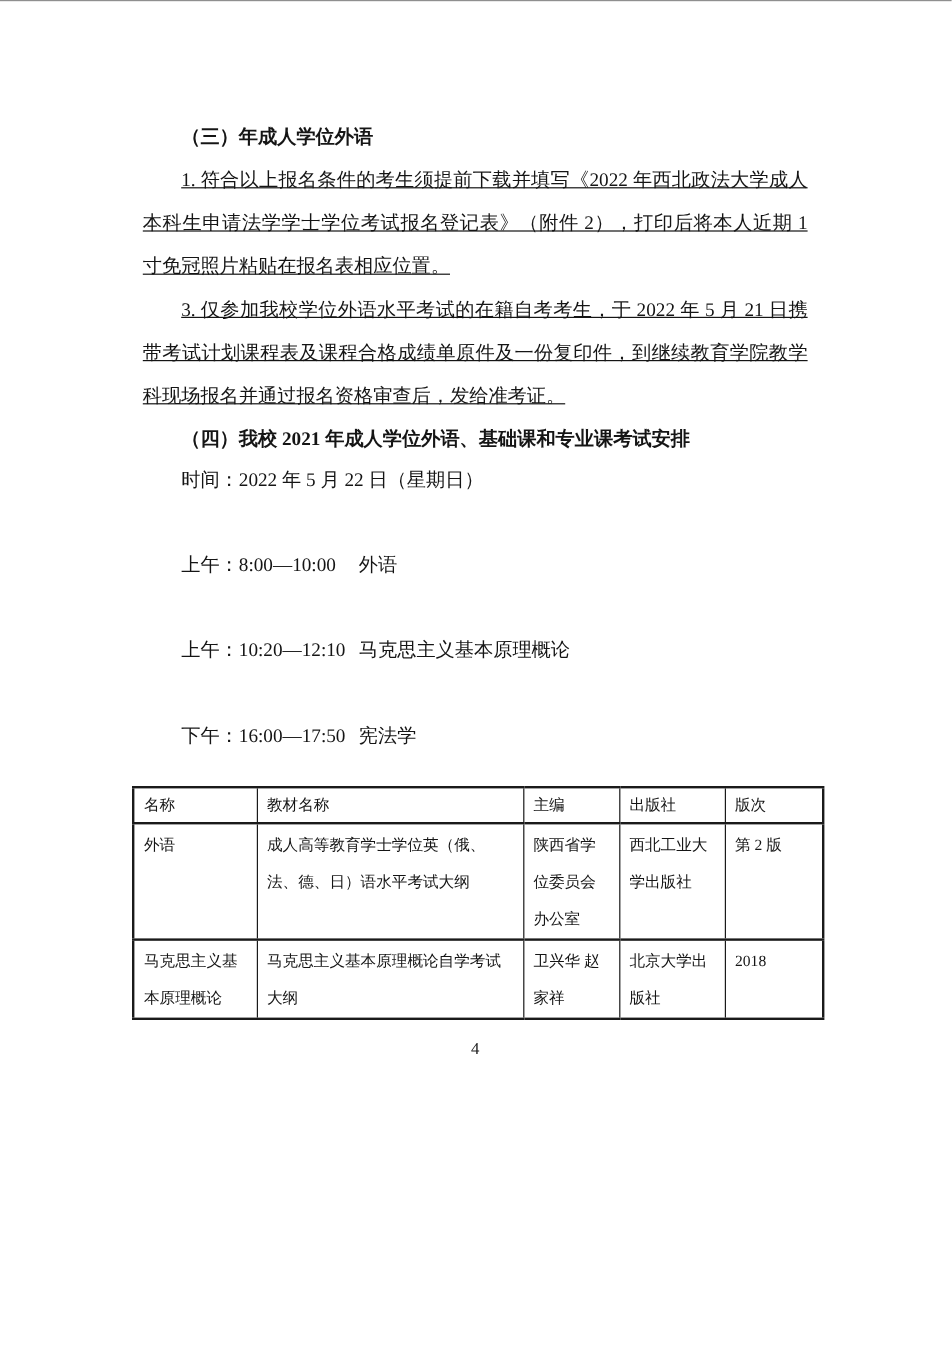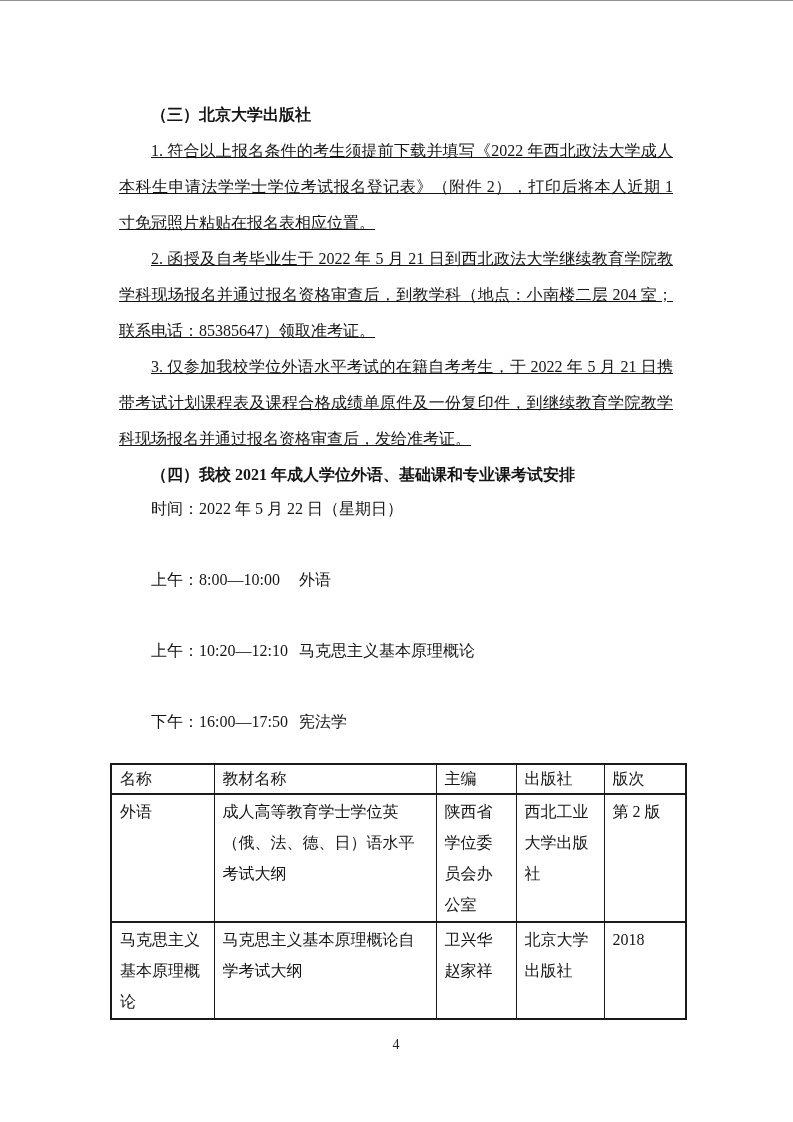--- a/index.html
+++ b/index.html
@@ -54,21 +54,21 @@
     margin-left: -9px;
     margin-top: 26px;
     border: 2px solid #1a1a1a;
   }
   .materials-table th,
   .materials-table td {
     border-style: solid;
     border-color: #1a1a1a;
     border-width: 2px 1px;
     font-weight: normal;
-    font-size: 16px;
+    font-size: 13px;
     line-height: 31px;
     vertical-align: top;
     text-align: left;
     padding: 1px 8px;
   }
   .materials-table th {
     line-height: 28px;
     padding: 0 8px;
     vertical-align: middle;
   }
@@ -86,24 +86,23 @@
     color: #222;
   }
 </style>
 </head>
 <body>
 
 <div class="top-edge"></div>
 
 <div class="content">
 
-  <div class="heading">（三）北京大学出版社</div>
+  <div class="heading">（三）年成人学位外语</div>
 
   <p class="para">1. 符合以上报名条件的考生须提前下载并填写《2022 年西北政法大学成人本科生申请法学学士学位考试报名登记表》（附件 2），打印后将本人近期 1 寸免冠照片粘贴在报名表相应位置。</p>
-  <p class="para">2. 函授及自考毕业生于 2022 年 5 月 21 日到西北政法大学继续教育学院教学科现场报名并通过报名资格审查后，到教学科（地点：小南楼二层 204 室；联系电话：85385647）领取准考证。</p>
   <p class="para">3. 仅参加我校学位外语水平考试的在籍自考考生，于 2022 年 5 月 21 日携带考试计划课程表及课程合格成绩单原件及一份复印件，到继续教育学院教学科现场报名并通过报名资格审查后，发给准考证。</p>
 
   <div class="heading">（四）我校 2021 年成人学位外语、基础课和专业课考试安排</div>
 
   <div class="schedule-block">
     <div class="schedule-line">时间：2022 年 5 月 22 日（星期日）</div>
 
     <div class="schedule-line">
       <span class="sched-time">上午：8:00—10:00</span><span>外语</span>
     </div>

